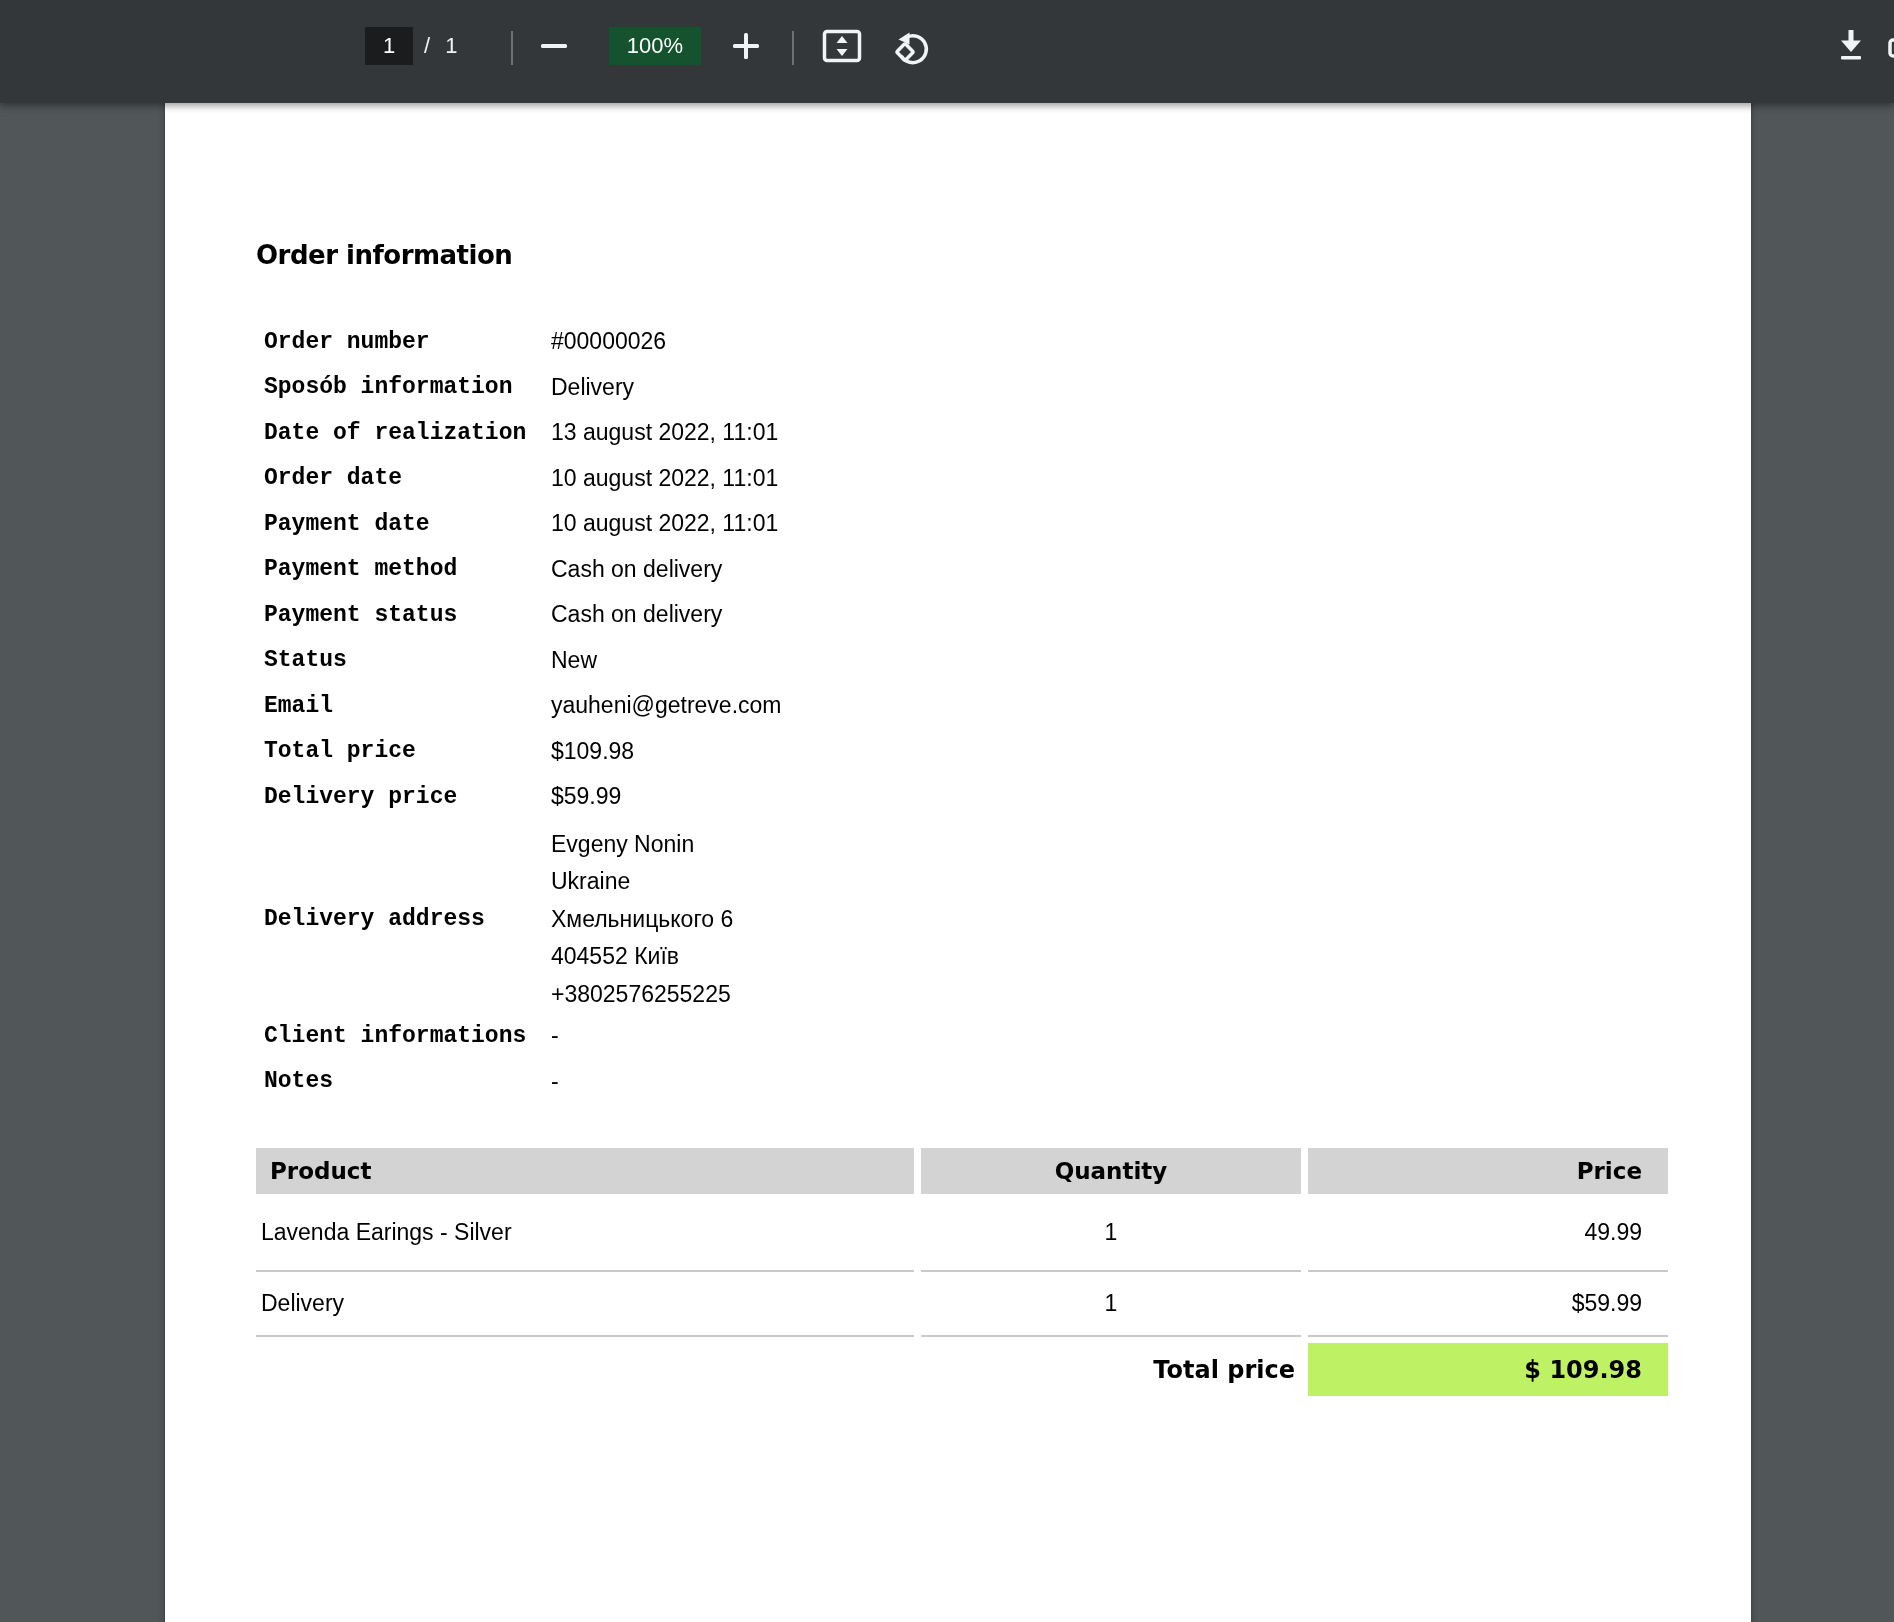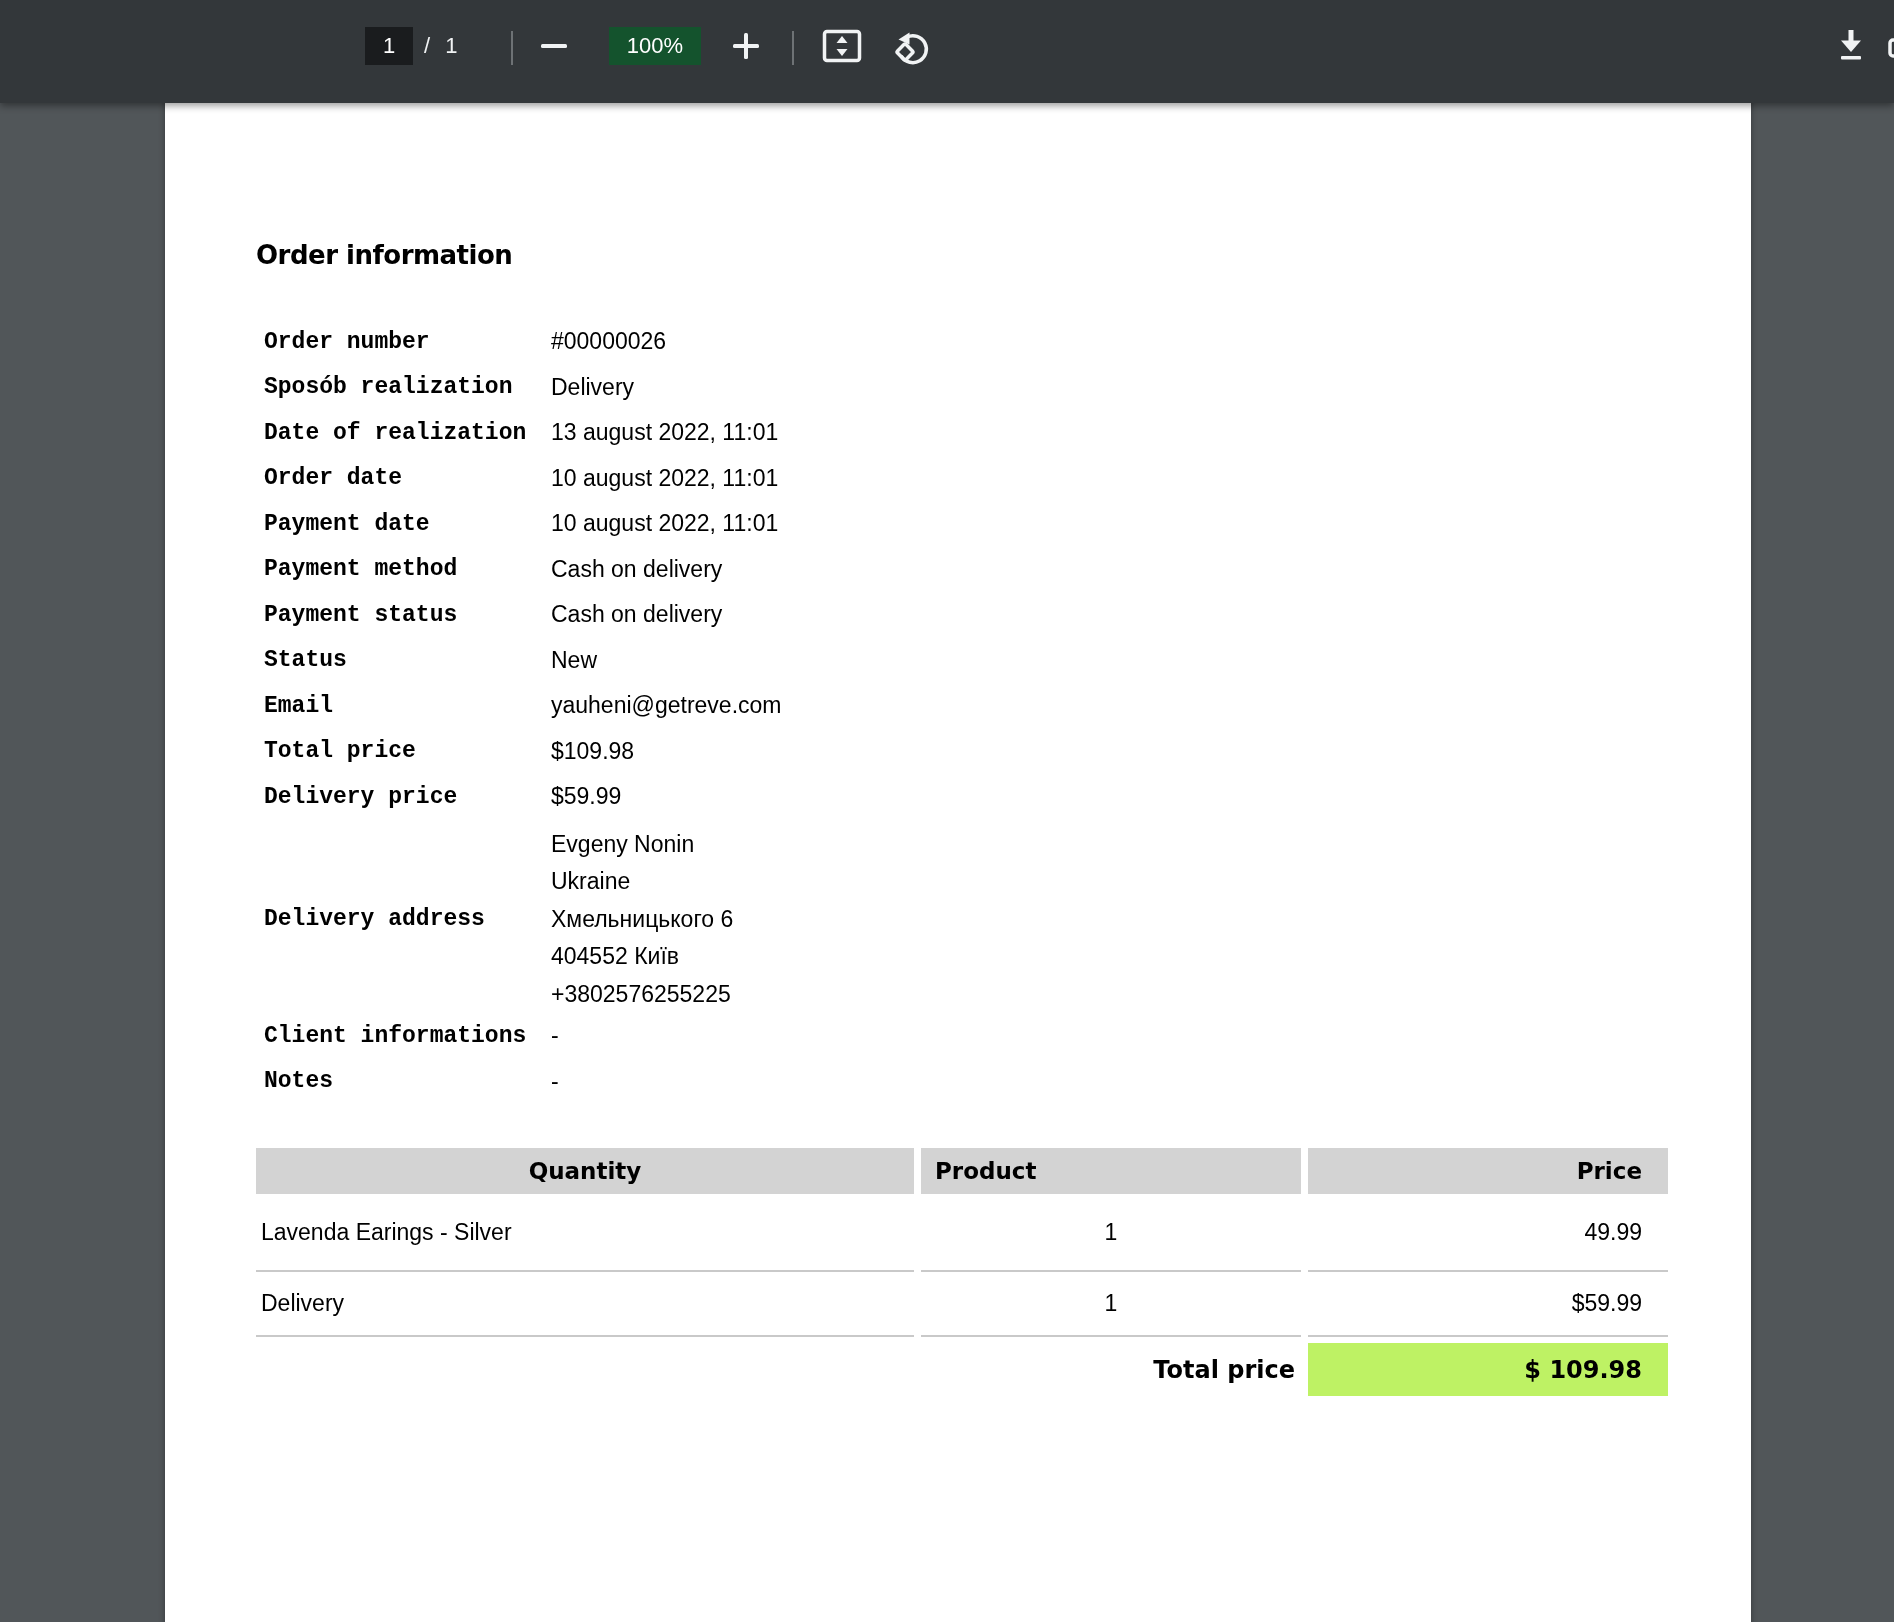--- a/index.html
+++ b/index.html
@@ -158,21 +158,21 @@
     <div class="doc">
 
       <h1 class="doc-title">Order information</h1>
 
       <div class="info-list" id="info-list">
           <div class="info-row">
             <div class="info-label">Order number</div>
             <div class="info-value">#00000026</div>
           </div>
           <div class="info-row">
-            <div class="info-label">Sposób realization</div>
+            <div class="info-label">Sposób information</div>
             <div class="info-value">Delivery</div>
           </div>
           <div class="info-row">
             <div class="info-label">Date of realization</div>
             <div class="info-value">13 august 2022, 11:01</div>
           </div>
           <div class="info-row">
             <div class="info-label">Order date</div>
             <div class="info-value">10 august 2022, 11:01</div>
           </div>
@@ -219,22 +219,22 @@
             <div class="info-value">-</div>
           </div>
           <div class="info-row">
             <div class="info-label">Notes</div>
             <div class="info-value">-</div>
           </div>
         </div>
 
       <div class="order-table">
         <div class="tgrid thead">
+          <div class="cell c-product">Product</div>
           <div class="cell c-qty">Quantity</div>
-          <div class="cell c-product">Product</div>
           <div class="cell c-price">Price</div>
         </div>
 
         <div id="table-body">
             <div class="tgrid trow trow1">
               <div class="cell c-product">Lavenda Earings - Silver</div>
               <div class="cell c-qty">1</div>
               <div class="cell c-price">49.99</div>
             </div>
             <div class="tgrid trow trow2">

